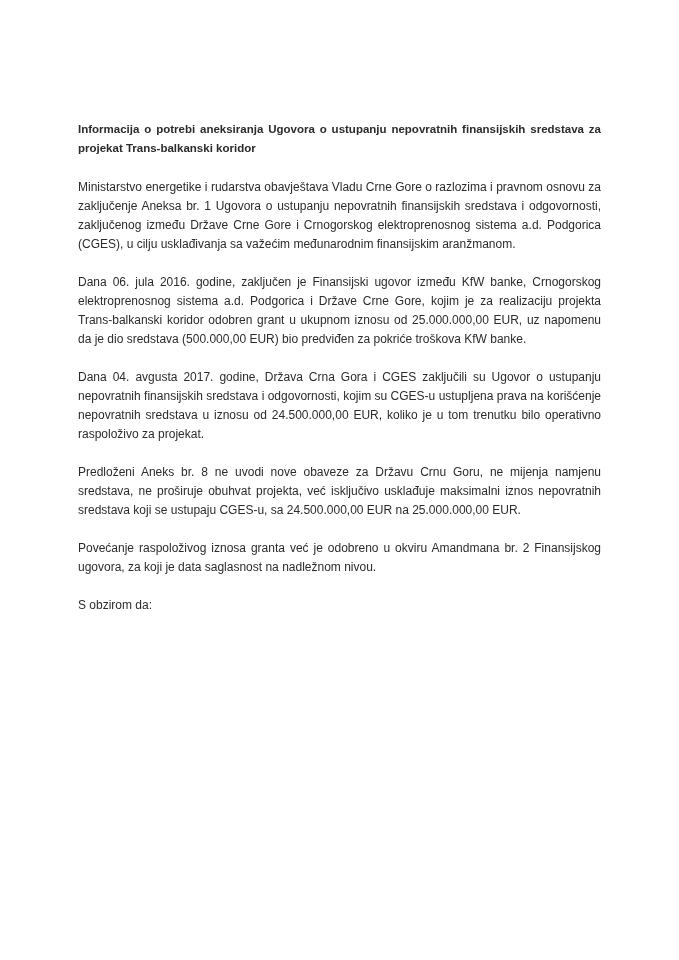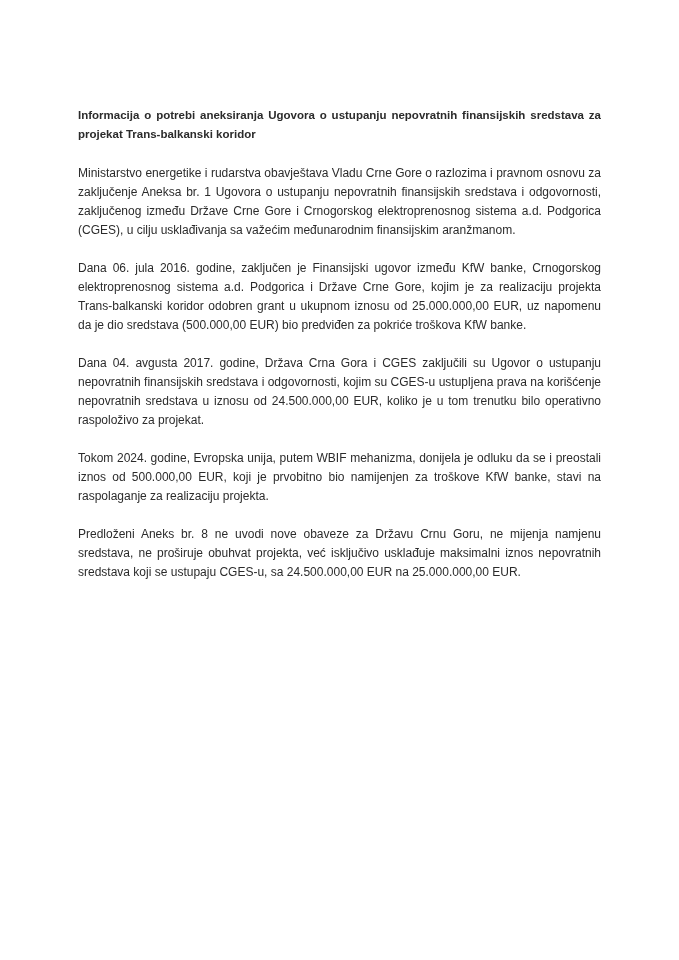--- a/index.html
+++ b/index.html
@@ -3,23 +3,23 @@
 <meta charset="utf-8">
 <style>
   * { margin: 0; padding: 0; box-sizing: border-box; }
   html, body {
     background: #ffffff;
     font-family: "Liberation Sans", "DejaVu Sans", sans-serif;
   }
   .page {
     width: 679px;
     height: 944px;
-    margin: 16px auto;
+    margin: 0 auto;
     background: #ffffff;
-    padding: 90px 78px 40px 78px;
+    padding: 120px 78px 40px 78px;
     overflow: hidden;
   }
   .doc-title {
     font-size: 11.5px;
     font-weight: bold;
     color: #2b2b2b;
     line-height: 19px;
     text-align: justify;
     margin-bottom: 20px;
   }
@@ -37,15 +37,16 @@
 </style>
 </head>
 <body>
 
 <div class="page">
   <div class="doc-title">Informacija o potrebi aneksiranja Ugovora o ustupanju nepovratnih finansijskih sredstava za projekat Trans-balkanski koridor</div>
 
   <p class="doc-paragraph">Ministarstvo energetike i rudarstva obavještava Vladu Crne Gore o razlozima i pravnom osnovu za zaključenje Aneksa br. 1 Ugovora o ustupanju nepovratnih finansijskih sredstava i odgovornosti, zaključenog između Države Crne Gore i Crnogorskog elektroprenosnog sistema a.d. Podgorica (CGES), u cilju usklađivanja sa važećim međunarodnim finansijskim aranžmanom.</p>
   <p class="doc-paragraph">Dana 06. jula 2016. godine, zaključen je Finansijski ugovor između KfW banke, Crnogorskog elektroprenosnog sistema a.d. Podgorica i Države Crne Gore, kojim je za realizaciju projekta Trans-balkanski koridor odobren grant u ukupnom iznosu od 25.000.000,00 EUR, uz napomenu da je dio sredstava (500.000,00 EUR) bio predviđen za pokriće troškova KfW banke.</p>
   <p class="doc-paragraph">Dana 04. avgusta 2017. godine, Država Crna Gora i CGES zaključili su Ugovor o ustupanju nepovratnih finansijskih sredstava i odgovornosti, kojim su CGES-u ustupljena prava na korišćenje nepovratnih sredstava u iznosu od 24.500.000,00 EUR, koliko je u tom trenutku bilo operativno raspoloživo za projekat.</p>
-  <p class="doc-paragraph">Tokom 2024. godine, Evropska unija, putem WBIF mehanizma, donijela je odluku da se i preostali iznos od 500.000,00 EUR, koji je prvobitno bio namijenjen za troškove KfW banke, stavi na raspolaganje za realizaciju projekta.</p>
   <p class="doc-paragraph">Predloženi Aneks br. 8 ne uvodi nove obaveze za Državu Crnu Goru, ne mijenja namjenu sredstava, ne proširuje obuhvat projekta, već isključivo usklađuje maksimalni iznos nepovratnih sredstava koji se ustupaju CGES-u, sa 24.500.000,00 EUR na 25.000.000,00 EUR.</p>
+  <p class="doc-paragraph">Povećanje raspoloživog iznosa granta već je odobreno u okviru Amandmana br. 2 Finansijskog ugovora, za koji je data saglasnost na nadležnom nivou.</p>
+  <p class="doc-paragraph">S obzirom da:</p>
 </div>
 
 </body></html>

